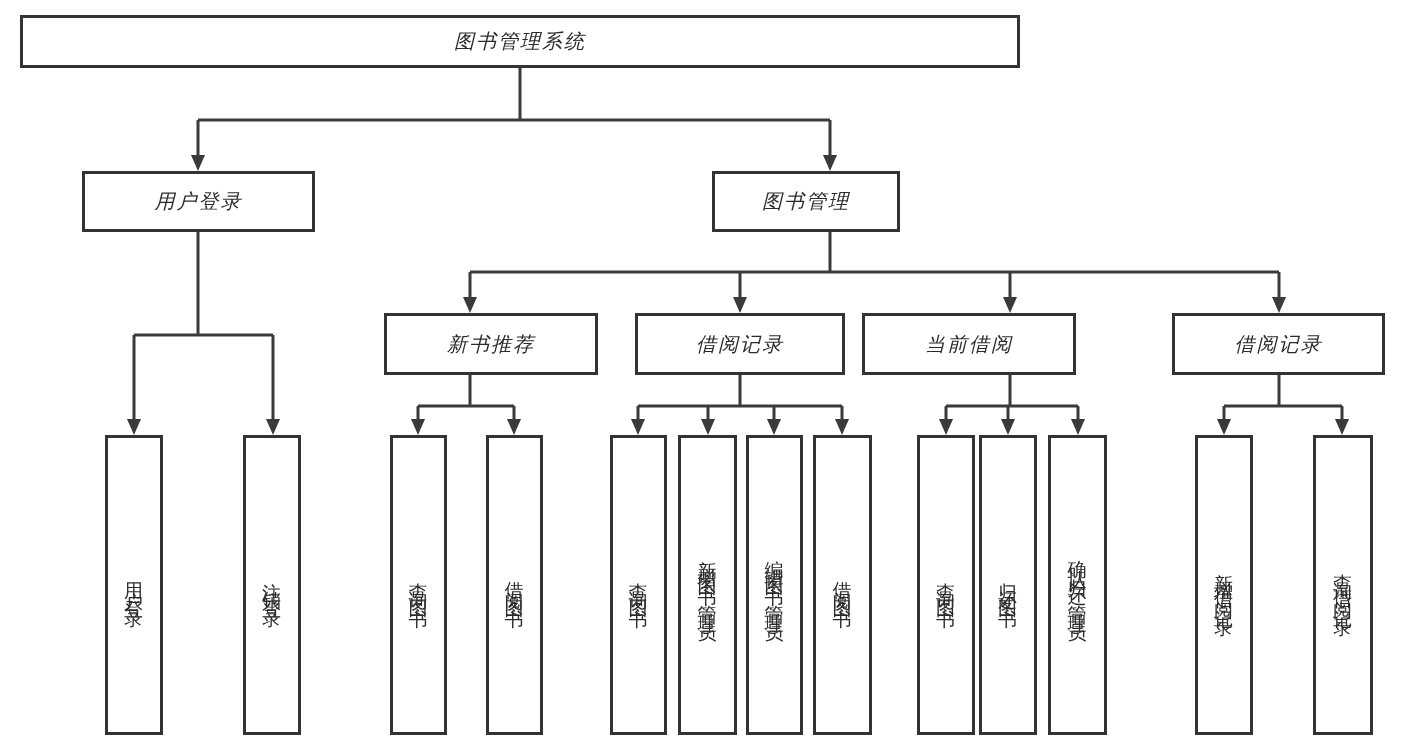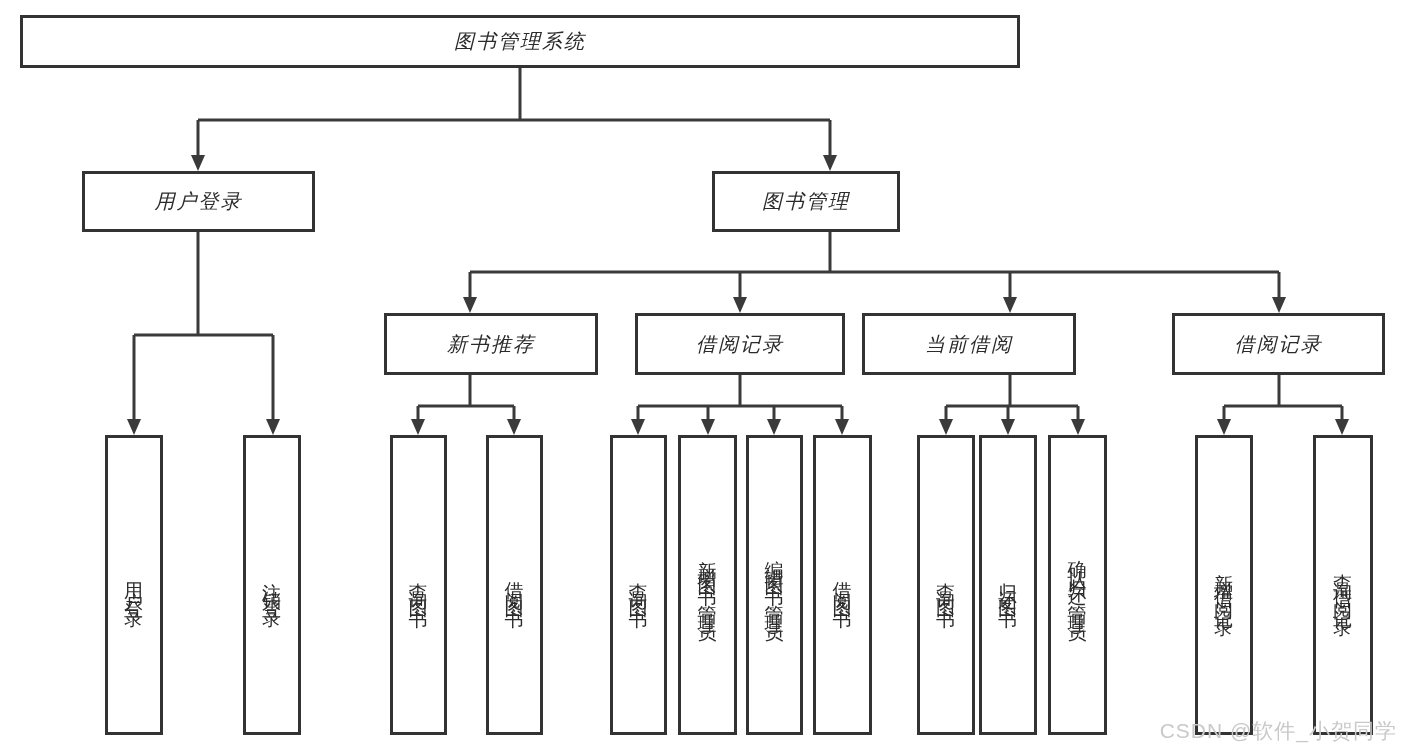--- a/index.html
+++ b/index.html
@@ -129,15 +129,14 @@
     <span class="vlabel">确认归还（管理员）</span>
   </div>
 
   <div class="box leaf" style="left:1195px; top:435px; width:58px; height:300px;">
     <span class="vlabel">新增借阅记录</span>
   </div>
   <div class="box leaf" style="left:1313px; top:435px; width:60px; height:300px;">
     <span class="vlabel">查询借阅记录</span>
   </div>
 
-  <div class="watermark">CSDN @软件_小贺同学</div>
 
 </div>
 
 </body></html>

